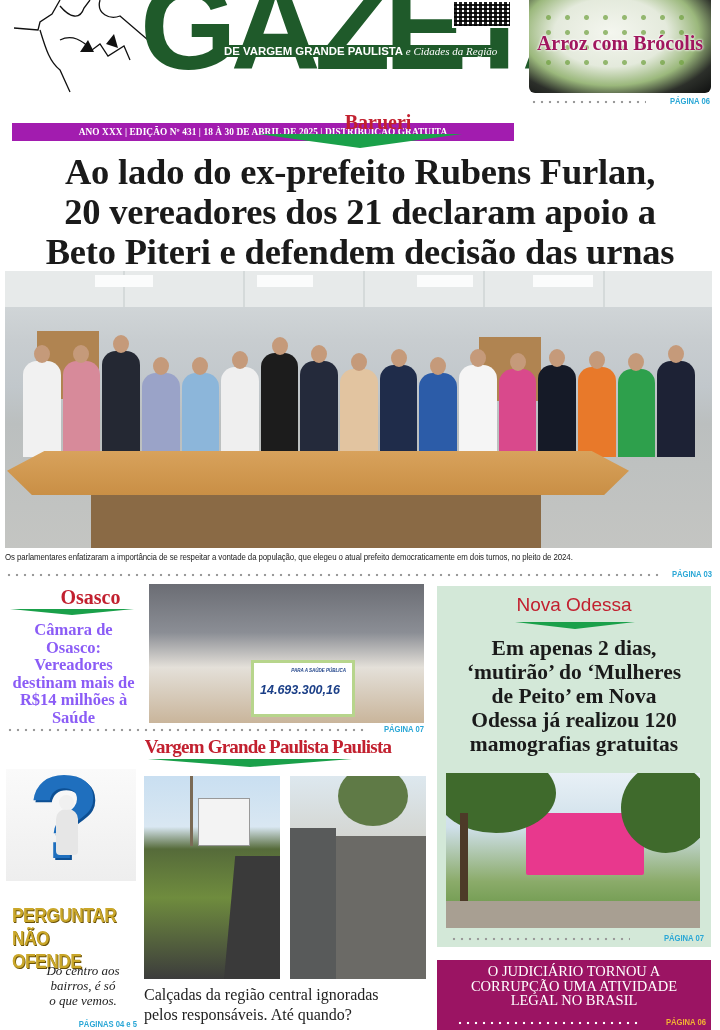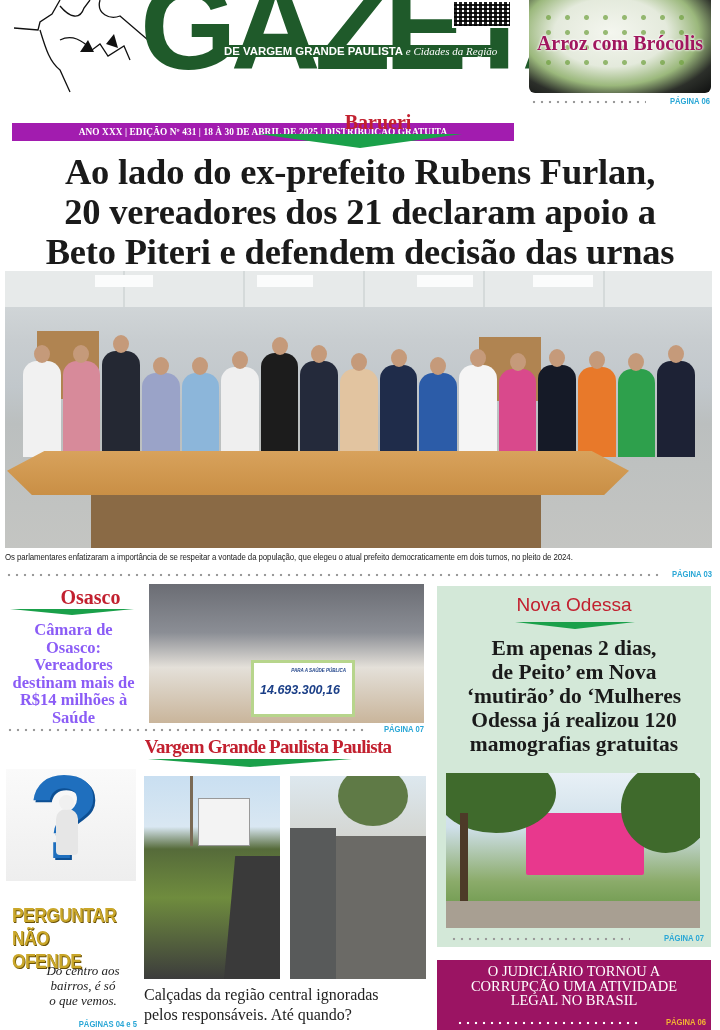--- a/index.html
+++ b/index.html
@@ -232,22 +232,22 @@
 <div class="abs street-caption">
   <div>Calçadas da região central ignoradas</div>
   <div>pelos responsáveis. Até quando?</div>
 </div>
 
 <div class="abs odessa-panel"></div>
 <div class="abs odessa-kicker">Nova  Odessa</div>
 <div class="abs arrow-green" style="left:515px; top:622px; border-left-width:60px; border-right-width:60px; border-top-width:7px;"></div>
 <div class="abs odessa-head">
   <div>Em apenas 2 dias,</div>
+  <div>‘mutirão’ do ‘Mulheres</div>
   <div>de Peito’ em Nova</div>
-  <div>‘mutirão’ do ‘Mulheres</div>
   <div>Odessa já realizou 120</div>
   <div>mamografias gratuitas</div>
 </div>
 <div class="abs odessa-photo">
   <div class="truck"></div>
   <div class="tree" style="left:-10px; top:-20px; width:120px; height:80px;"></div>
   <div style="position:absolute; left:14px; top:40px; width:8px; height:100px; background:#4d3a28;"></div>
   <div class="tree" style="left:175px; top:-10px; width:90px; height:90px;"></div>
   <div style="position:absolute; left:0; top:128px; width:254px; height:27px; background:#a89f92;"></div>
 </div>

